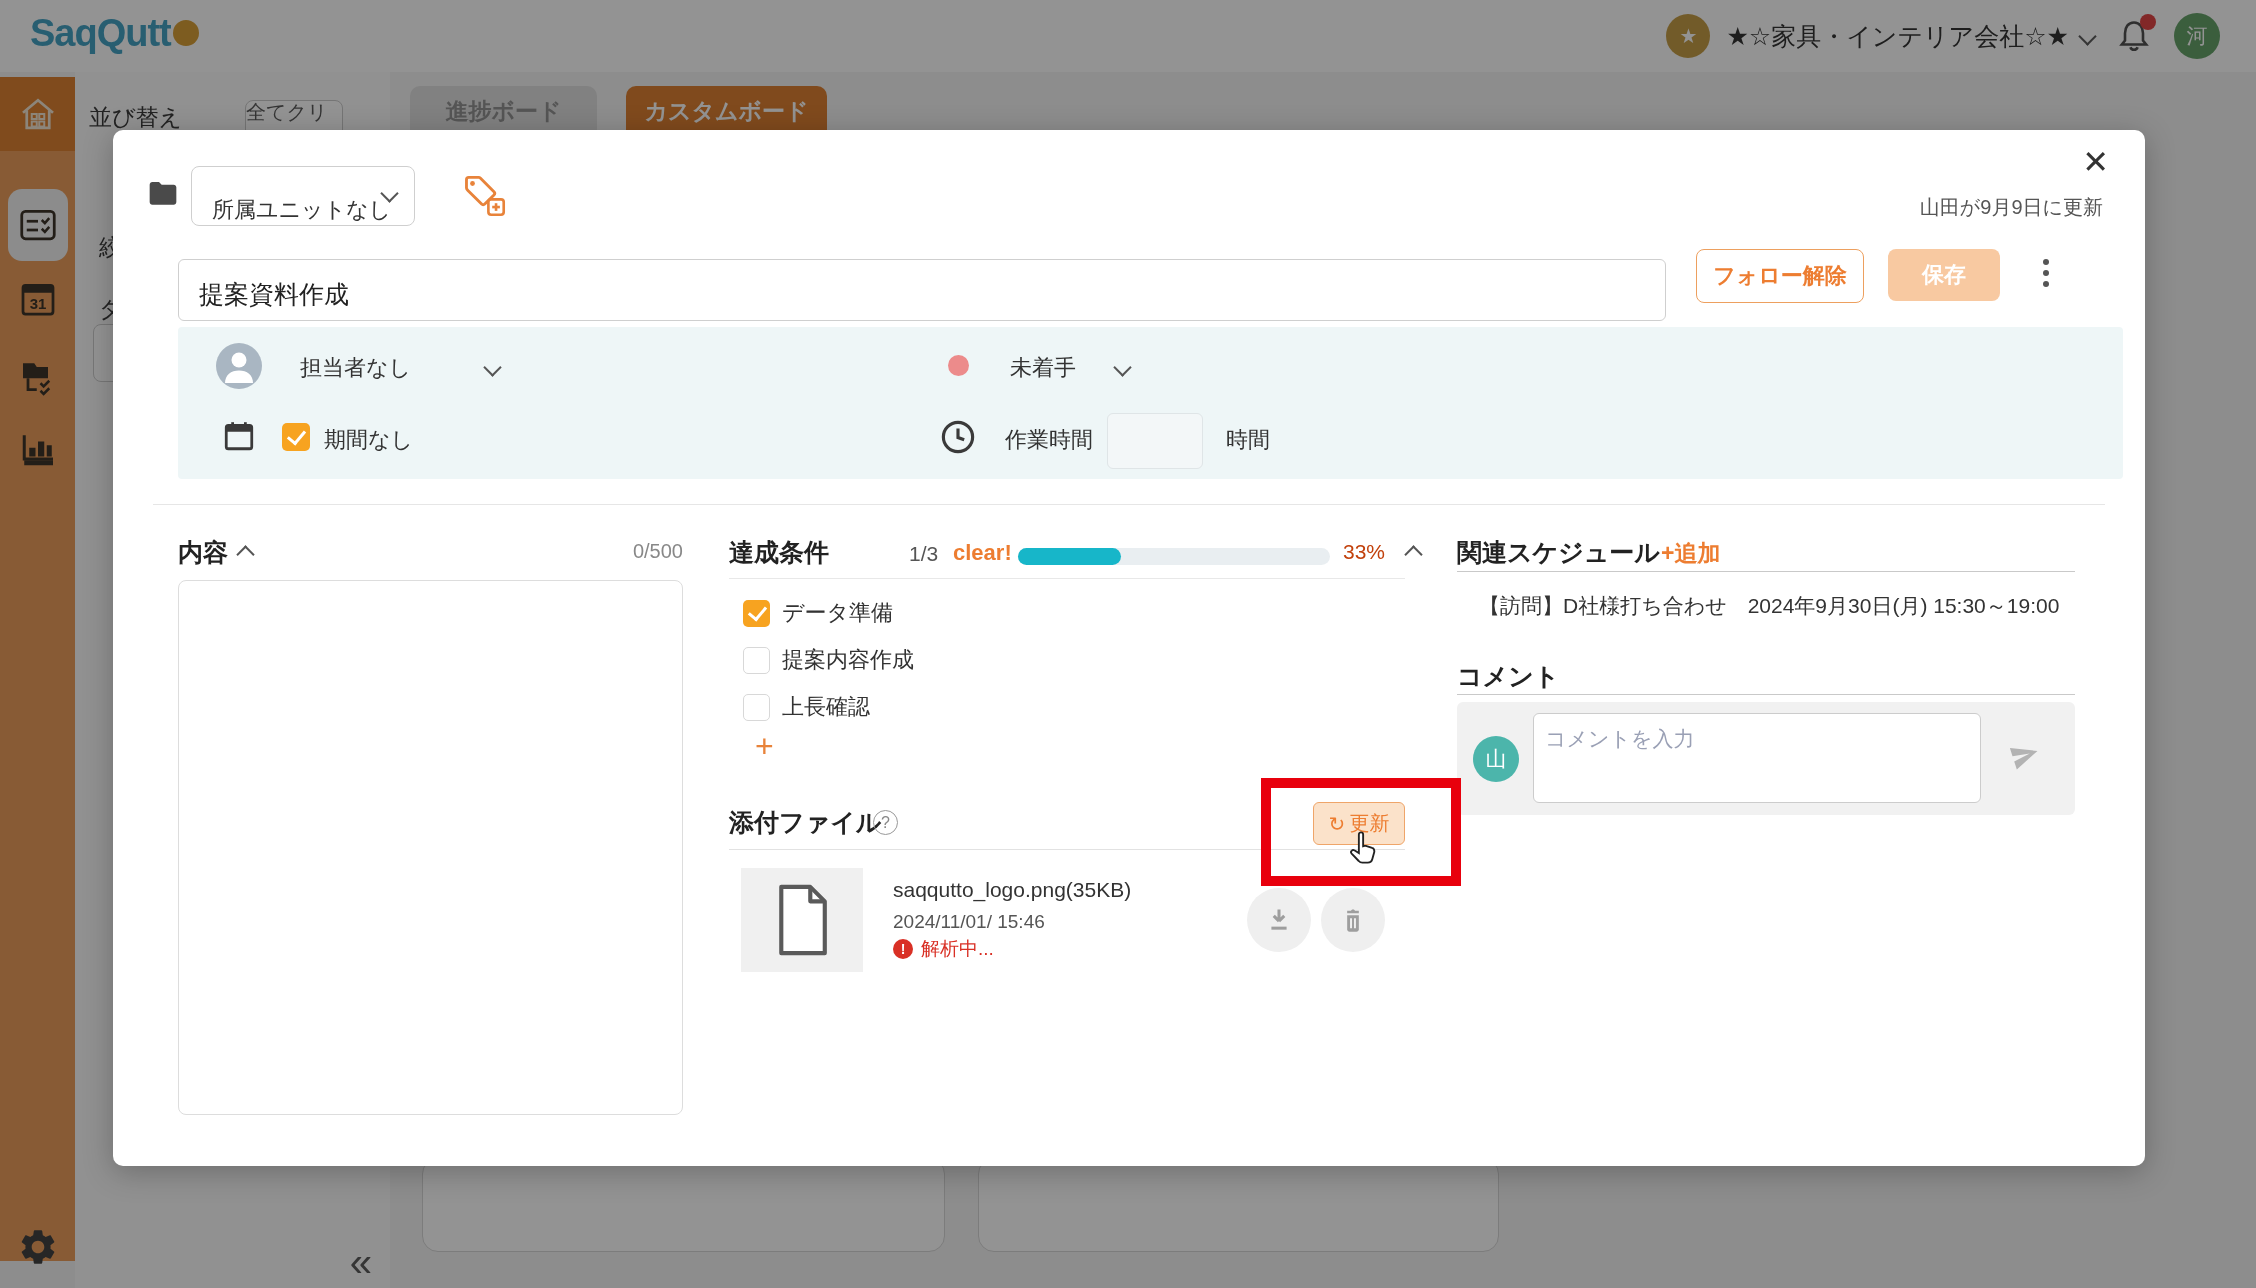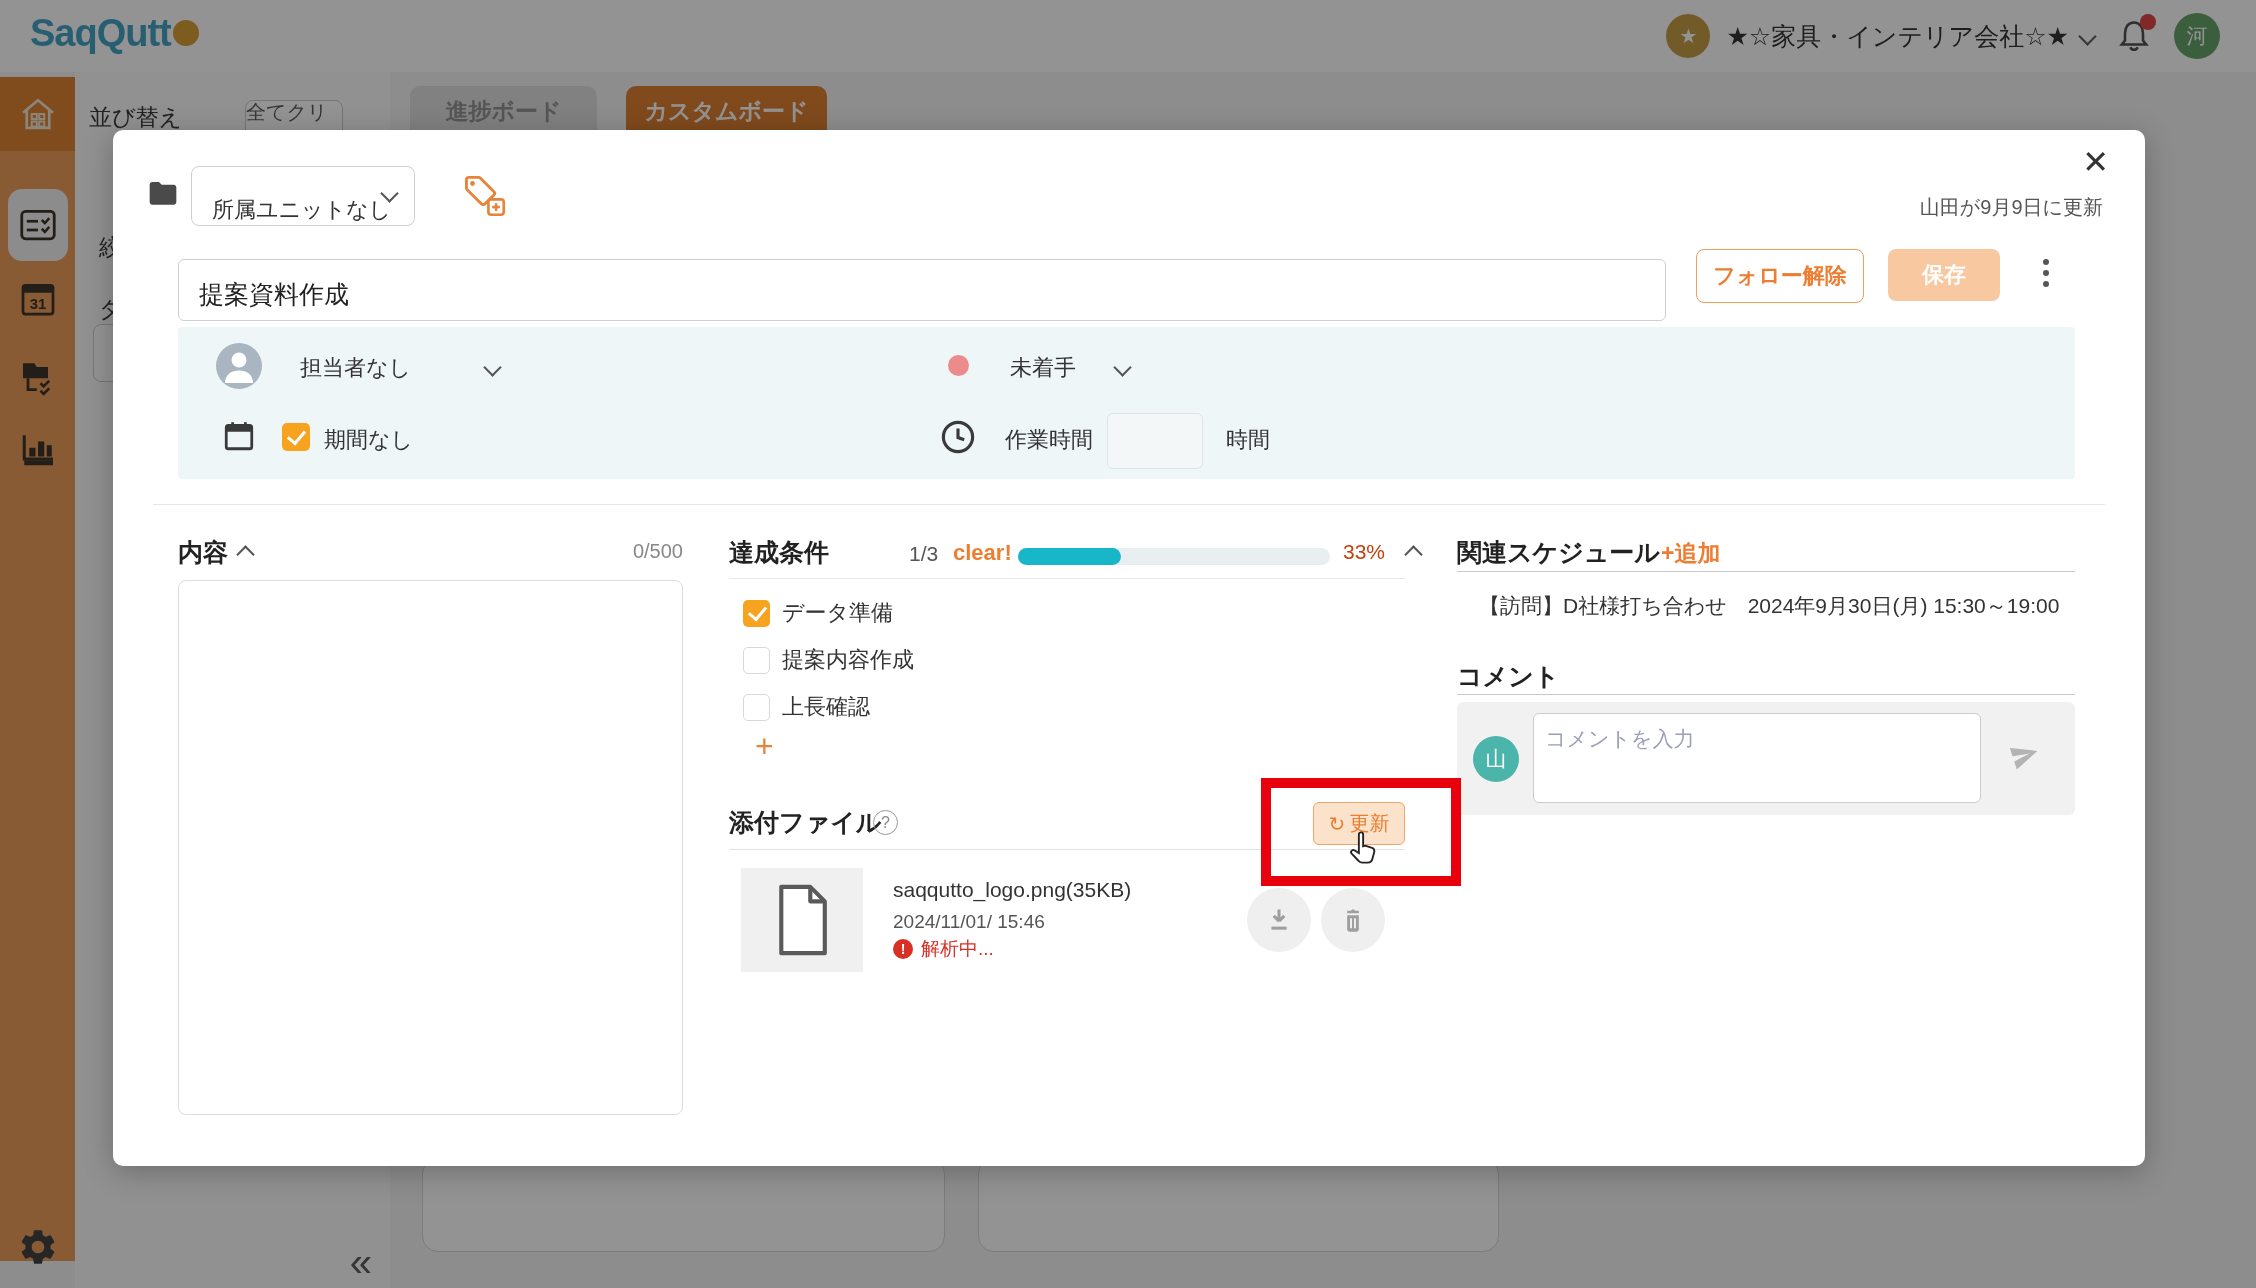--- a/index.html
+++ b/index.html
@@ -54,21 +54,21 @@
 
   .title-input{position:absolute;left:65px;top:113px;width:1488px;height:62px;border:1px solid #cfcfcf;border-radius:6px;
                font-size:25px;color:#222;padding:8px 0 0 20px;box-sizing:border-box;font-family:inherit;margin-top:16px;}
   .unfollow-btn{position:absolute;left:1583px;top:119px;width:166px;height:52px;border:1.5px solid #eda05f;border-radius:8px;
                 background:#fff;color:#ed7d31;font-size:22px;font-weight:bold;display:flex;align-items:center;justify-content:center;}
   .save-btn{position:absolute;left:1775px;top:119px;width:112px;height:52px;background:#f8c9a1;border-radius:8px;
             color:#fff;font-size:22px;font-weight:bold;display:flex;align-items:center;justify-content:center;}
   .kebab{position:absolute;left:1930px;top:124px;}
   .kebab i{display:block;width:6px;height:6px;border-radius:50%;background:#555;margin:5px 0;}
 
-  .info-panel{position:absolute;left:65px;top:197px;width:1897px;height:152px;background:#eef6f7;border-radius:4px;}
+  .info-panel{position:absolute;left:65px;top:197px;width:1897px;height:152px;background:#eef6f7;border-radius:4px;padding-left:48px;}
   .assignee-avatar{position:absolute;left:38px;top:16px;width:46px;height:46px;border-radius:50%;background:#a9b6c2;overflow:hidden;}
   .assignee-label{position:absolute;left:122px;top:26px;font-size:22px;color:#333;}
   .chev-assignee{position:absolute;left:308px;top:34px;}
   .status-dot{position:absolute;left:770px;top:28px;width:21px;height:21px;border-radius:50%;background:#ec8b8b;}
   .status-label{position:absolute;left:832px;top:26px;font-size:22px;color:#333;}
   .chev-status{position:absolute;left:938px;top:34px;}
   .cal-icon{position:absolute;left:44px;top:92px;}
   .period-check{position:absolute;left:104px;top:96px;width:28px;height:28px;background:#f7a320;border-radius:5px;}
   .checkmark{position:absolute;left:9px;top:4px;width:8px;height:14px;border-right:3px solid #fff;border-bottom:3px solid #fff;transform:rotate(40deg);}
   .period-label{position:absolute;left:146px;top:98px;font-size:22px;color:#333;}

